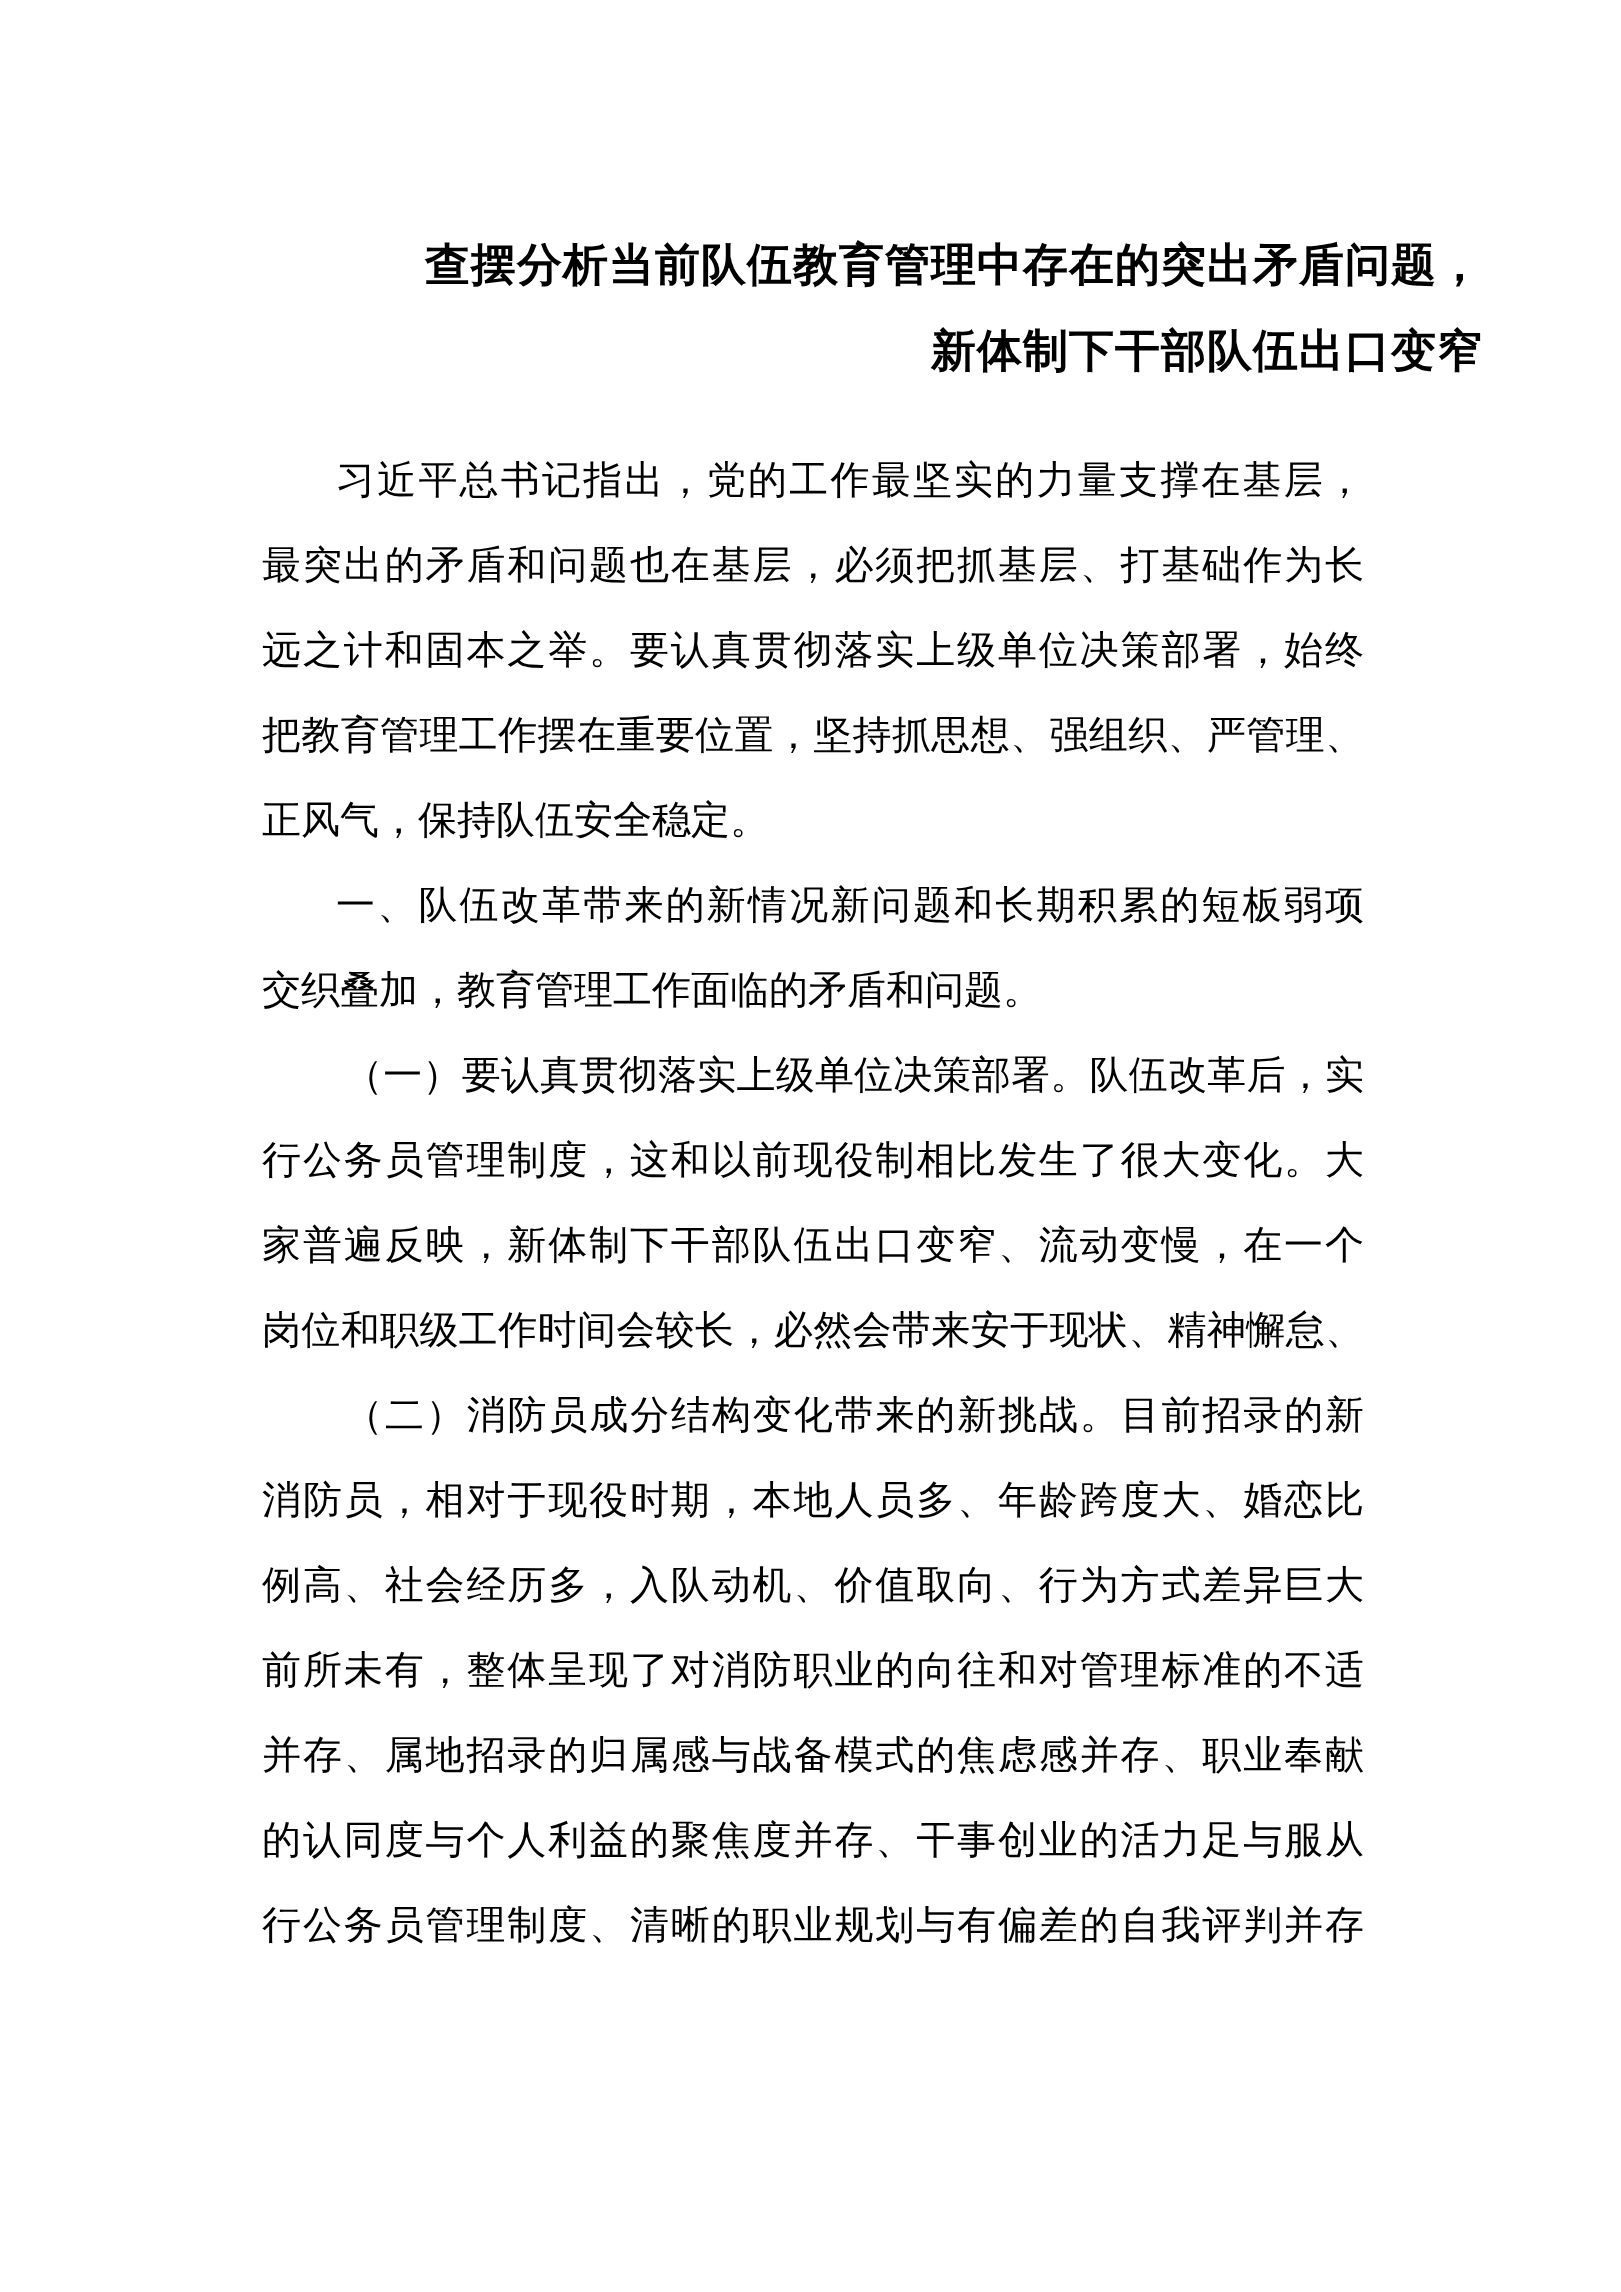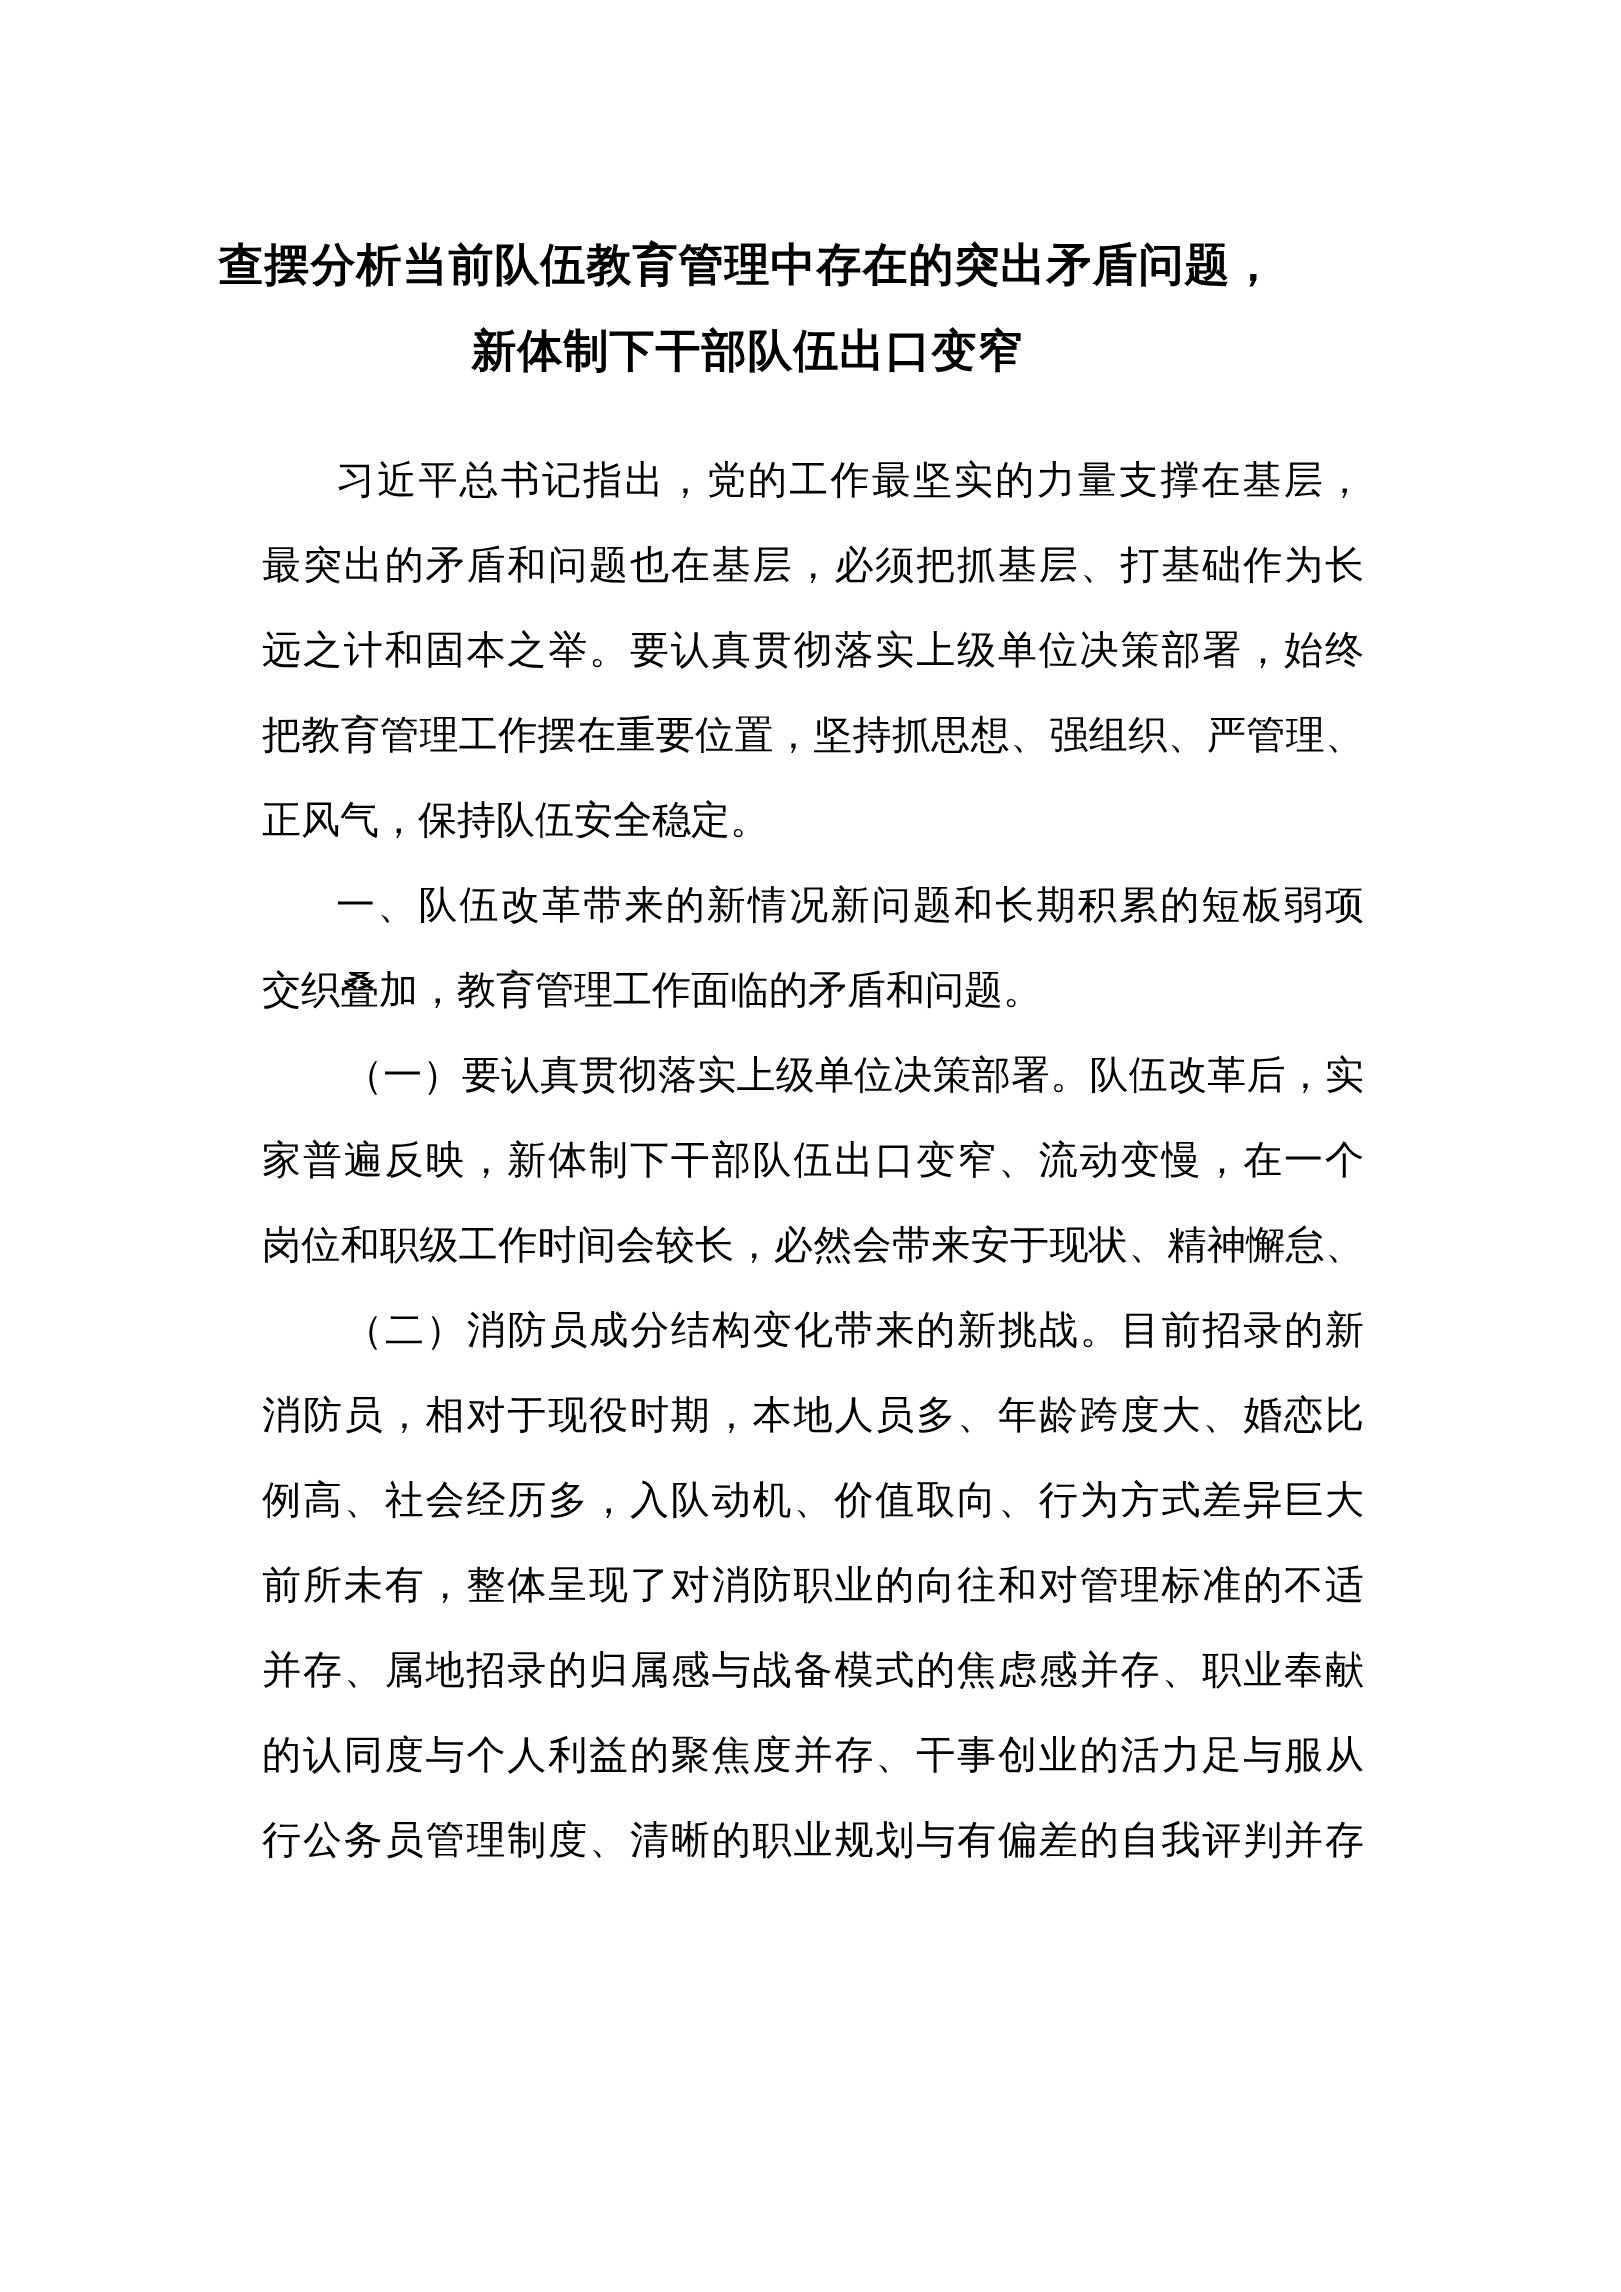--- a/index.html
+++ b/index.html
@@ -16,24 +16,24 @@
   }
   .page {
     position: absolute;
     left: 0; top: 0;
     width: 1621px;
     height: 2293px;
     background: #ffffff;
   }
   .title {
     position: absolute;
-    left: 6px;
+    left: 0;
     width: 1483px;
     top: 222px;
-    text-align: center;
+    text-align: right;
     font-family: "DejaVu Serif", "Liberation Serif", serif;
     font-weight: bold;
     font-size: 45px;
     line-height: 86px;
     letter-spacing: 1px;
   }
   .title-line {
     display: block;
     white-space: nowrap;
   }
@@ -84,20 +84,21 @@
       <span class="line last">正风气，保持队伍安全稳定。</span>
     </div>
 
     <div>
       <span class="line indent">一、队伍改革带来的新情况新问题和长期积累的短板弱项</span>
       <span class="line last">交织叠加，教育管理工作面临的矛盾和问题。</span>
     </div>
 
     <div>
       <span class="line indent-sub">（一）要认真贯彻落实上级单位决策部署。队伍改革后，实</span>
+      <span class="line">行公务员管理制度，这和以前现役制相比发生了很大变化。大</span>
       <span class="line">家普遍反映，新体制下干部队伍出口变窄、流动变慢，在一个</span>
       <span class="line">岗位和职级工作时间会较长，必然会带来安于现状、精神懈怠、</span>
     </div>
 
     <div>
       <span class="line indent-sub">（二）消防员成分结构变化带来的新挑战。目前招录的新</span>
       <span class="line">消防员，相对于现役时期，本地人员多、年龄跨度大、婚恋比</span>
       <span class="line">例高、社会经历多，入队动机、价值取向、行为方式差异巨大</span>
       <span class="line">前所未有，整体呈现了对消防职业的向往和对管理标准的不适</span>
       <span class="line">并存、属地招录的归属感与战备模式的焦虑感并存、职业奉献</span>

